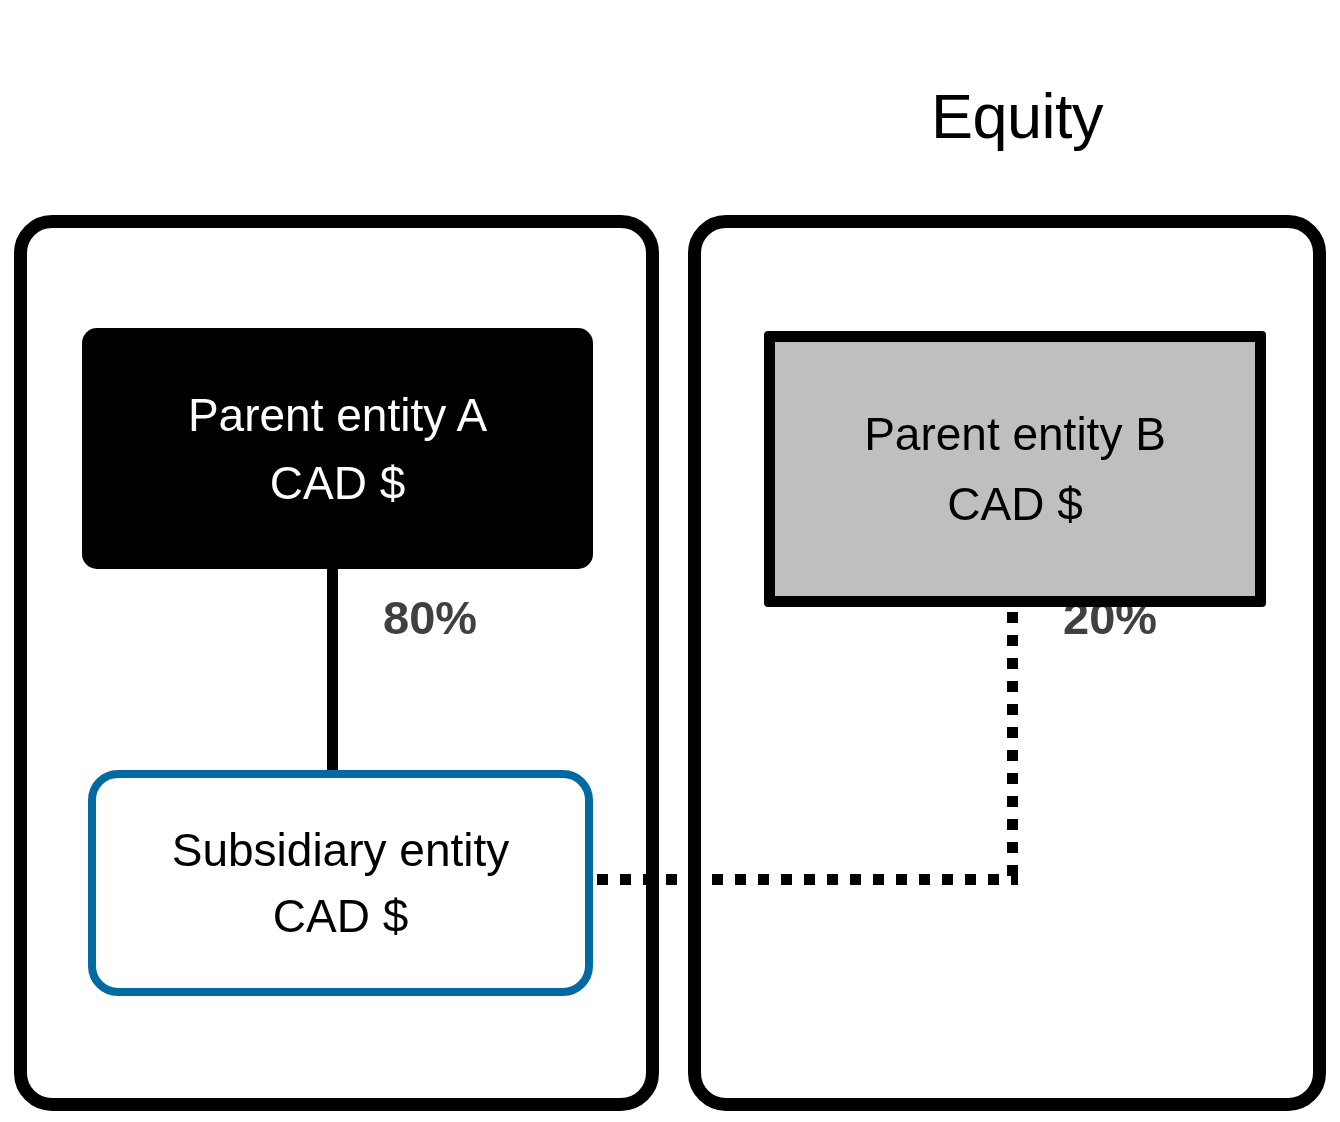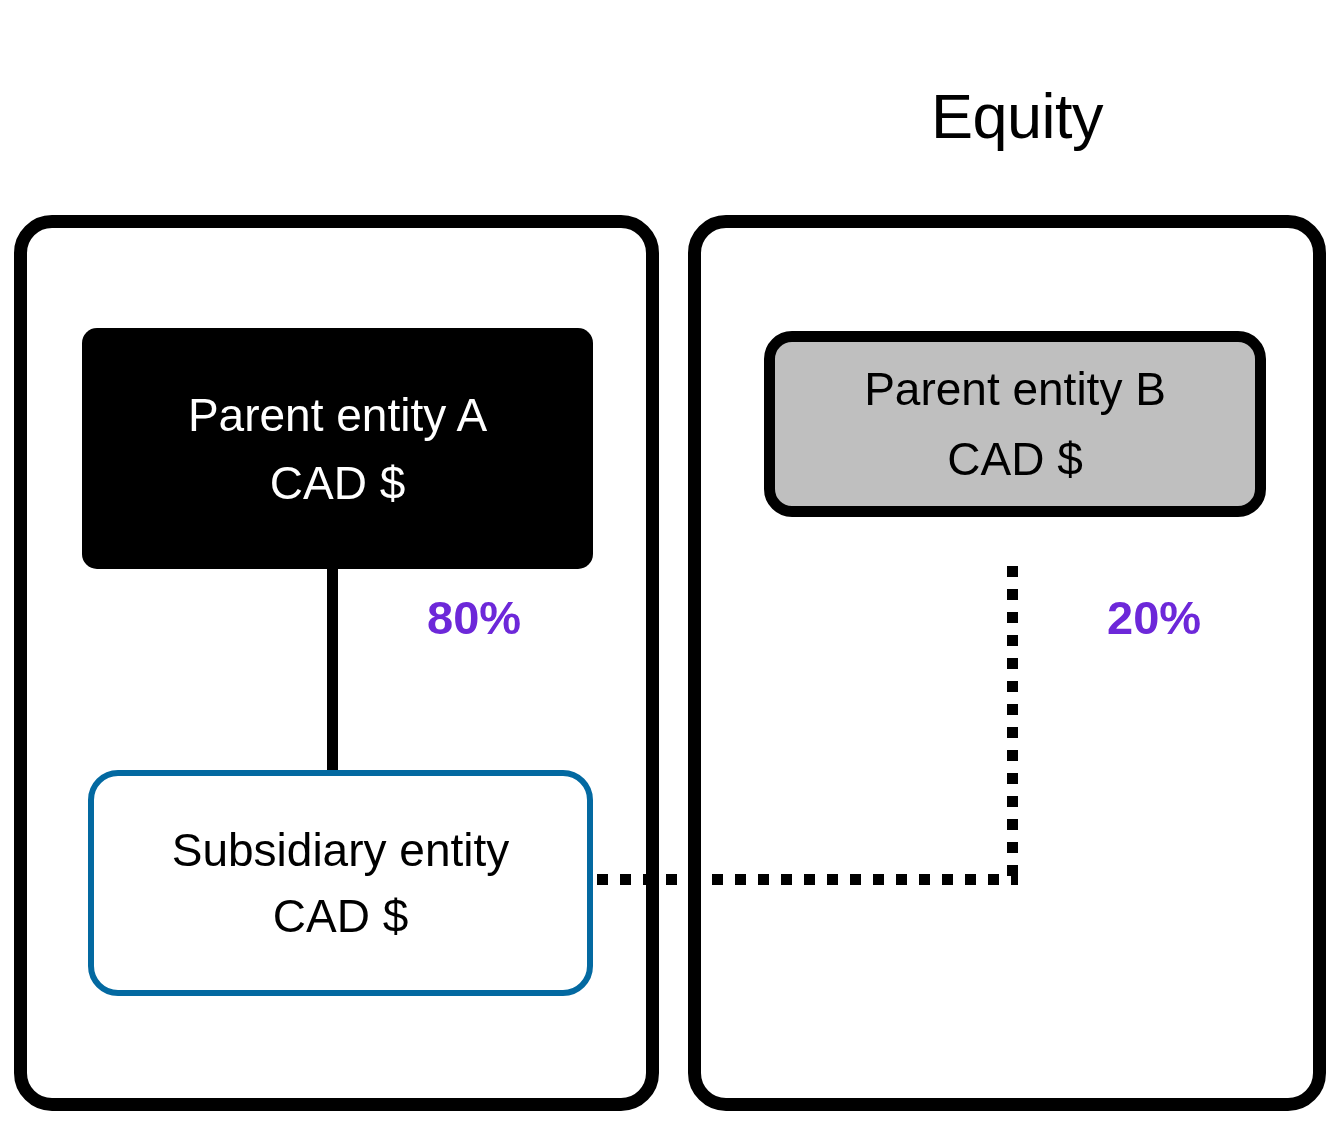--- a/index.html
+++ b/index.html
@@ -66,32 +66,32 @@
     left: 82px; top: 328px; width: 511px; height: 241px;
     background: #000000;
     color: #ffffff;
     border: none;
     border-radius: 15px;
   }
   #box-parent-a .entity-line { color: #ffffff; }
   #box-parent-a .gap-line { height: 10px; }
 
   #box-parent-b {
-    left: 764px; top: 331px; width: 502px; height: 186px;
+    left: 764px; top: 331px; width: 502px; height: 276px;
     background: #bfbfbf;
     border: 11px solid #000000;
-    border-radius: 28px;
+    border-radius: 4px;
     line-height: 56px;
   }
   #box-parent-b .gap-line { height: 14px; }
 
   #box-subsidiary {
     left: 88px; top: 770px; width: 505px; height: 226px;
     background: #ffffff;
-    border: 6px solid #0369a1;
+    border: 8px solid #0369a1;
     border-radius: 30px;
   }
   #box-subsidiary .gap-line { height: 8px; }
 
   .gap-line { display: block; }
 
   
   #connector-solid-vertical {
     position: absolute;
     left: 327px;
@@ -125,24 +125,23 @@
       #000000 0px, #000000 11px,
       rgba(0,0,0,0) 11px, rgba(0,0,0,0) 23px
     );
   }
 
   
   .pct-label {
     position: absolute;
     font-size: 47px;
     font-weight: 700;
-    color: #6d28d9;
+    color: #404040;
     white-space: pre;
     line-height: 52px;
-    margin-left: 44px;
   }
   #pct-80 { left: 383px;  top: 592px; }
   #pct-20 { left: 1063px; top: 592px; text-align: right; }
 </style>
 </head>
 <body>
 
 <div id="canvas">
 
   <div class="col-title" id="title-left">

